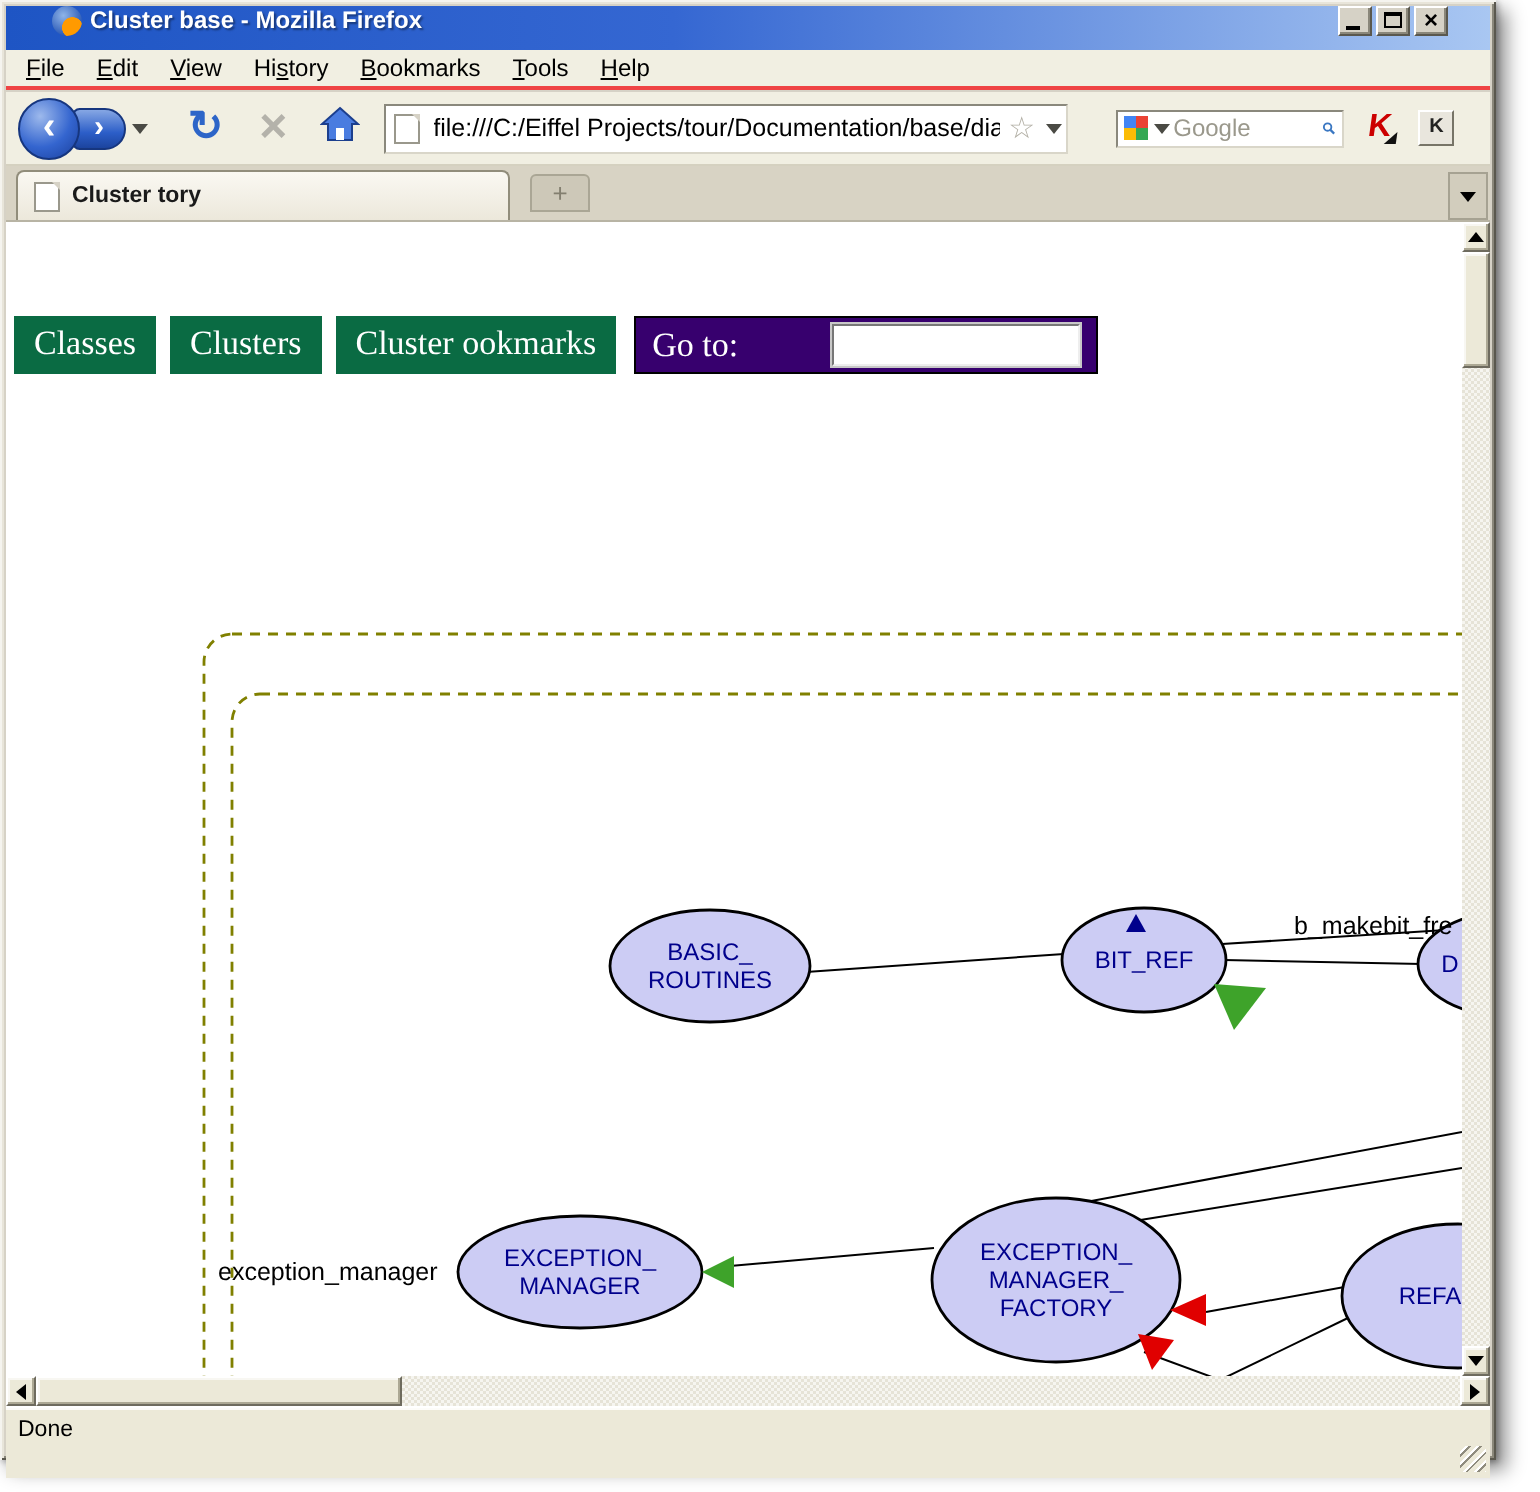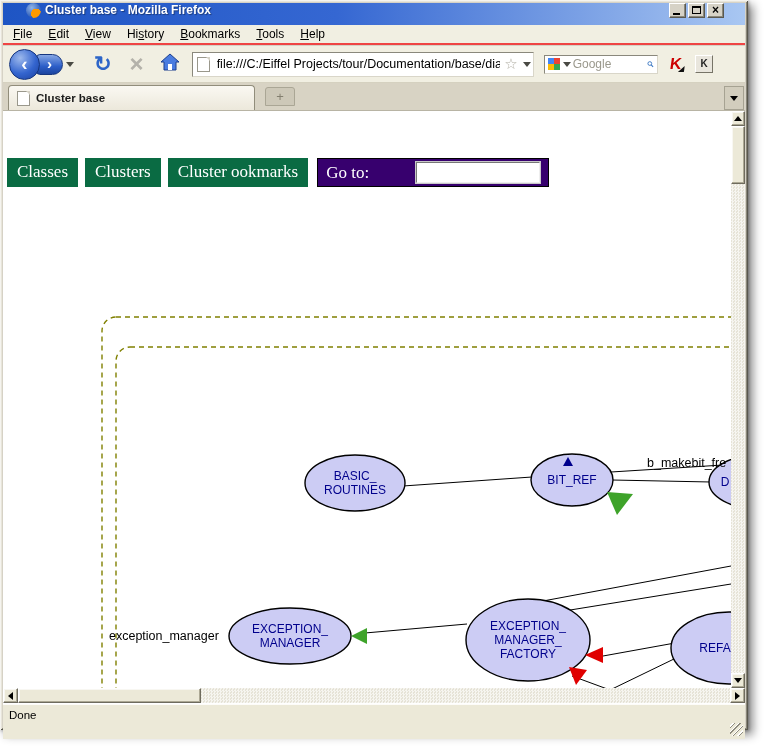--- a/index.html
+++ b/index.html
@@ -54,21 +54,21 @@
 
   .urlbox{display:flex;align-items:center;height:25px;width:342px;margin-left:12px;background:#fff;
     border:1px solid;border-color:#8a887c #d9d6c9 #d9d6c9 #8a887c;padding:0 2px;}
   .page-icon{width:13px;height:15px;background:#fff;border:1px solid #9a988c;position:relative;
     margin:0 5px 0 2px;flex:0 0 auto;}
   .page-icon::after{content:"";position:absolute;right:-1px;top:-1px;width:0;height:0;
     border-left:4px solid transparent;border-top:4px solid #d6d2c6;}
   .url-input{flex:1 1 auto;border:0;outline:0;font-size:12.5px;font-family:"Liberation Sans",sans-serif;
     color:#000;min-width:0;background:transparent;}
   .star-icon{color:#b3b0a6;font-size:15px;margin:0 2px;cursor:pointer;}
-  .searchbox{display:flex;align-items:center;height:19px;width:114px;margin-left:10px;background:#fff;
+  .searchbox{display:flex;align-items:center;height:19px;width:114px;margin-left:24px;background:#fff;
     border:1px solid;border-color:#8a887c #d9d6c9 #d9d6c9 #8a887c;padding:4px 3px;}
   .gicon{width:12px;height:12px;flex:0 0 auto;display:grid;grid-template-columns:6px 6px;grid-template-rows:6px 6px;}
   .gicon i{display:block;}
   .gicon i:nth-child(1){background:#4285f4;}.gicon i:nth-child(2){background:#ea4335;}
   .gicon i:nth-child(3){background:#fbbc05;}.gicon i:nth-child(4){background:#34a853;}
   .search-input{flex:1 1 auto;min-width:0;border:0;outline:0;font-size:12px;background:transparent;
     font-family:"Liberation Sans",sans-serif;}
   .search-input::placeholder{color:#9a988c;}
   .kasp-icon{margin-left:12px;position:relative;color:#cc0000;font-weight:bold;font-size:16px;
     transform:skewX(-8deg);cursor:pointer;}
@@ -192,21 +192,21 @@
         <line x1="9" y1="9" x2="13" y2="13" stroke="#3a77c2" stroke-width="2.4"></line>
       </svg>
     </span>
     <span class="kasp-icon">K</span>
     <span class="key-btn">K</span>
   </div>
 
   <div class="tabbar">
     <div class="tab">
       <span class="page-icon"></span>
-      <span class="tab-label">Cluster base</span>
+      <span class="tab-label">Cluster tory</span>
     </div>
     <div class="newtab-btn">+</div>
     <div class="tablist-btn">
       <span class="tri tri-down"></span>
     </div>
   </div>
 
   <div class="content">
     <svg id="diagram" width="728" height="577">
         <rect x="99" y="206" width="700" height="440" rx="14" fill="none" stroke="#808000" stroke-width="1.4" stroke-dasharray="5,4"></rect>

